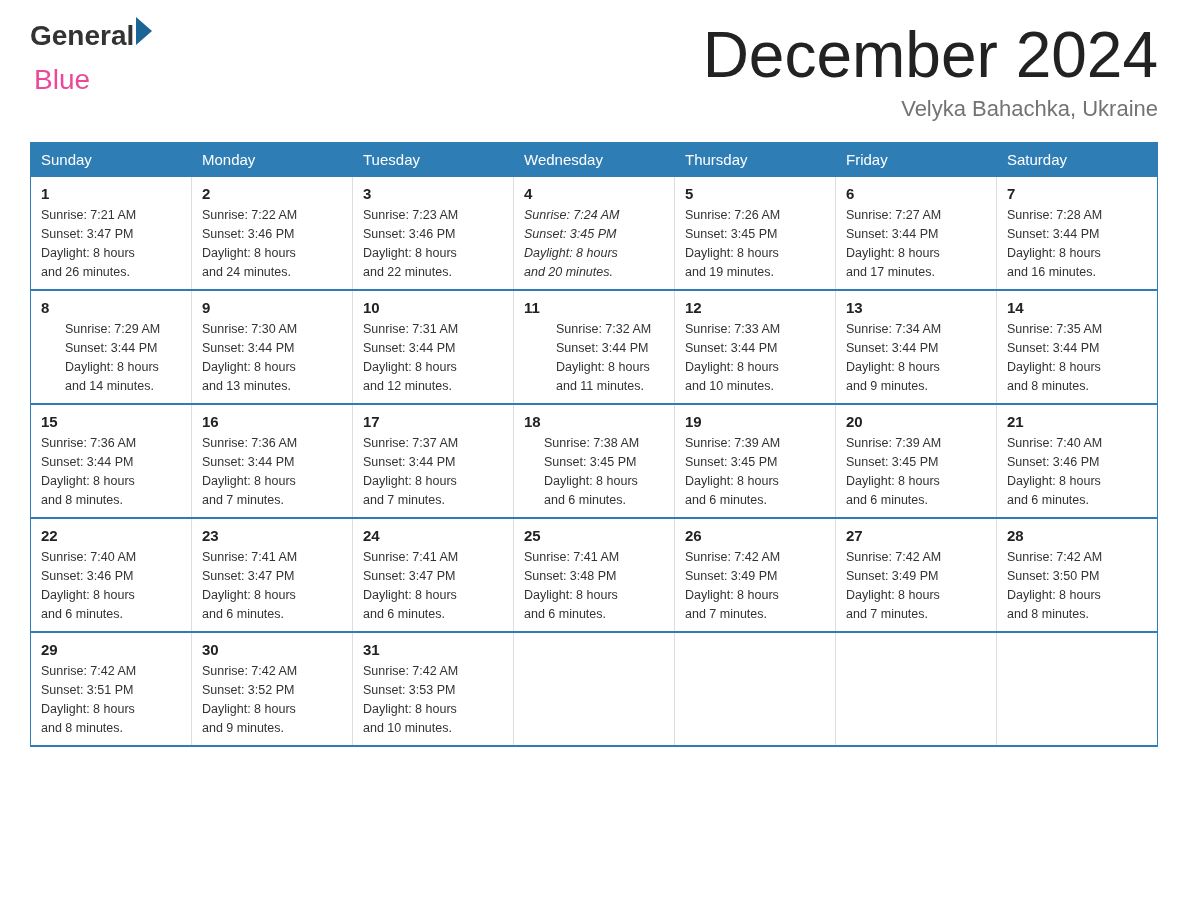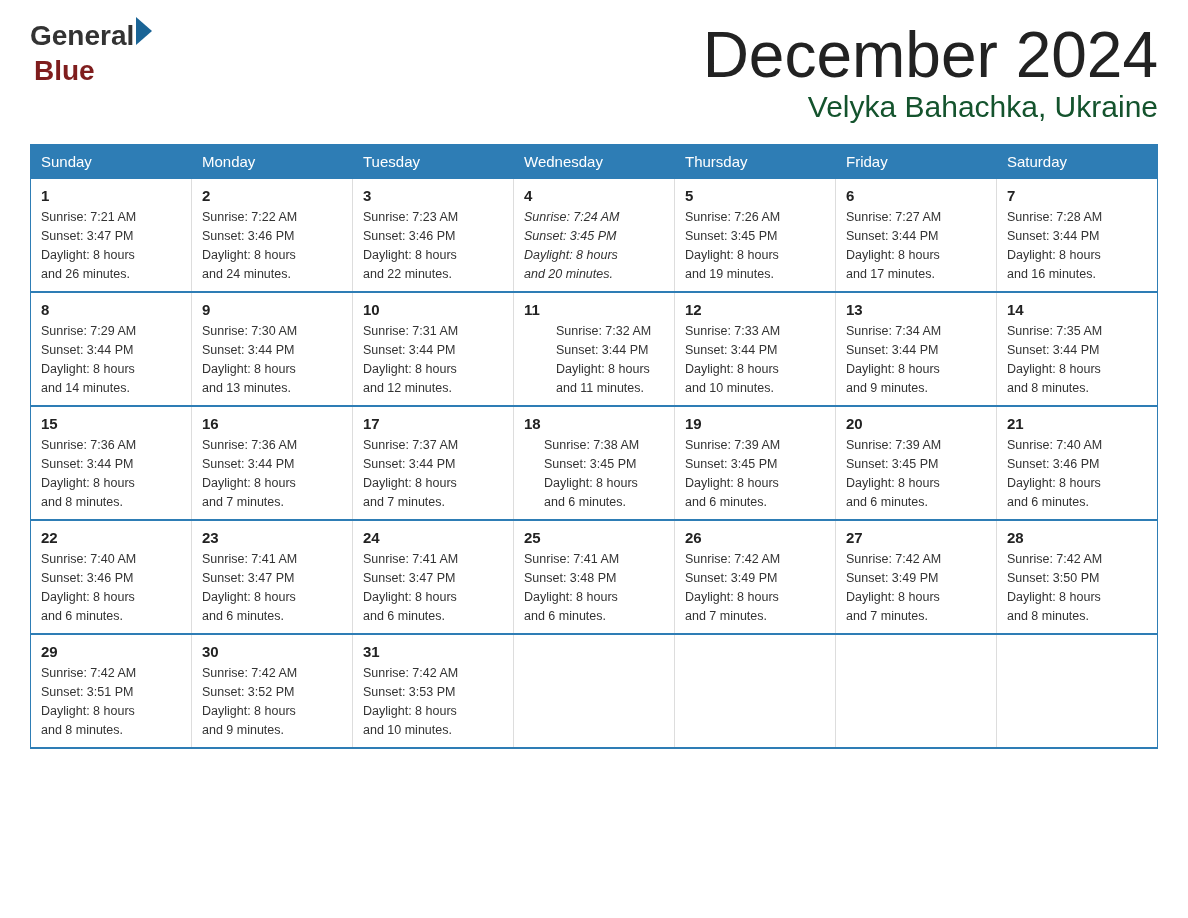--- a/index.html
+++ b/index.html
@@ -30,47 +30,47 @@
       width: 0;
       height: 0;
       border-left: 16px solid #1a6496;
       border-top: 14px solid transparent;
       border-bottom: 14px solid transparent;
       margin-left: 2px;
       margin-top: -10px;
     }
     .logo-blue {
       font-size: 28px;
-      font-weight: bold;
-      color: #7f1d1d;
+      font-weight: normal;
+      color: #ec4899;
       margin-left: 4px;
-      margin-top: 3px;
+      margin-top: 12px;
       display: block;
     }
     .logo-block {
       display: flex;
       flex-direction: column;
     }
     .logo-top-row {
       display: flex;
       align-items: center;
     }
     .title-block {
       text-align: right;
     }
     .month-title {
       font-size: 64px;
       font-weight: normal;
       color: #222;
       line-height: 1.1;
     }
     .location-title {
-      font-size: 30px;
-      color: #14532d;
-      margin-top: 0;
+      font-size: 22px;
+      color: #737373;
+      margin-top: 6px;
     }
     table {
       width: 100%;
       border-collapse: collapse;
       table-layout: fixed;
     }
     thead tr {
       background-color: #2e7db5;
     }
     thead th {
@@ -194,21 +194,21 @@
           <span class="day-number">7</span>
           <div class="day-info" style="white-space: pre-line;">Sunrise: 7:28 AM
 Sunset: 3:44 PM
 Daylight: 8 hours
 and 16 minutes.</div>
         </td>
       </tr>
       <tr>
         <td>
           <span class="day-number">8</span>
-          <div class="day-info" style="white-space: pre-line;">Sunrise: 7:29 AM
+          <div class="day-info" style="white-space: pre-line; margin-left: 24px;">Sunrise: 7:29 AM
 Sunset: 3:44 PM
 Daylight: 8 hours
 and 14 minutes.</div>
         </td>
         <td>
           <span class="day-number">9</span>
           <div class="day-info" style="white-space: pre-line;">Sunrise: 7:30 AM
 Sunset: 3:44 PM
 Daylight: 8 hours
 and 13 minutes.</div>

